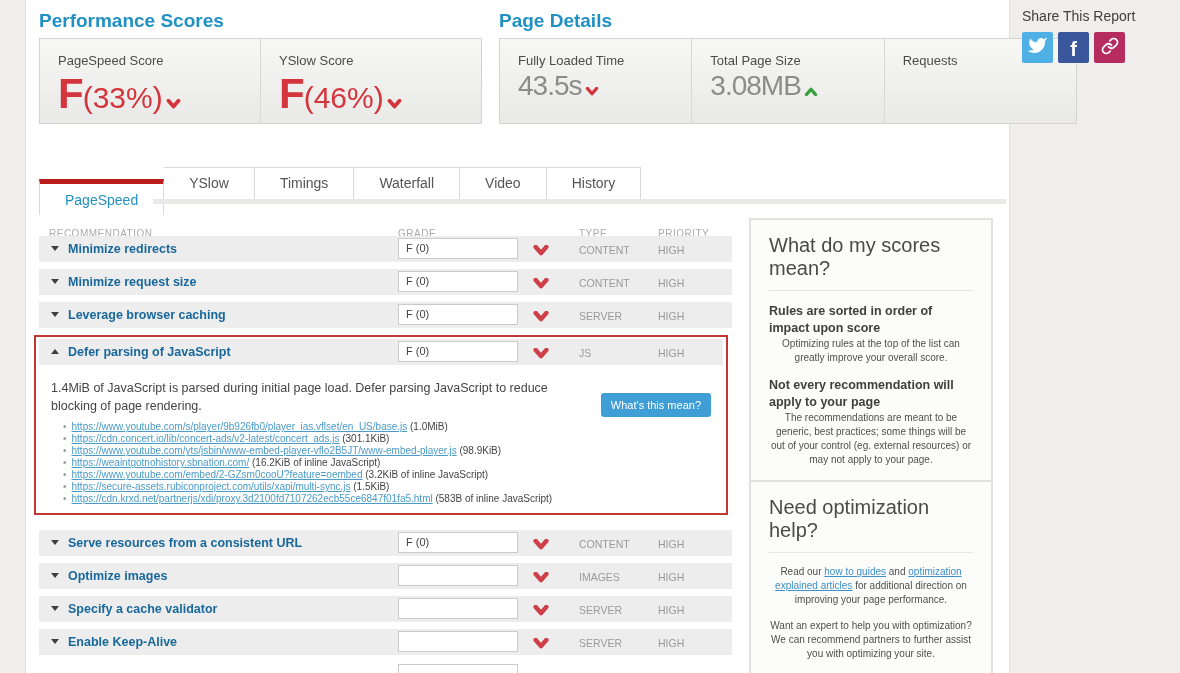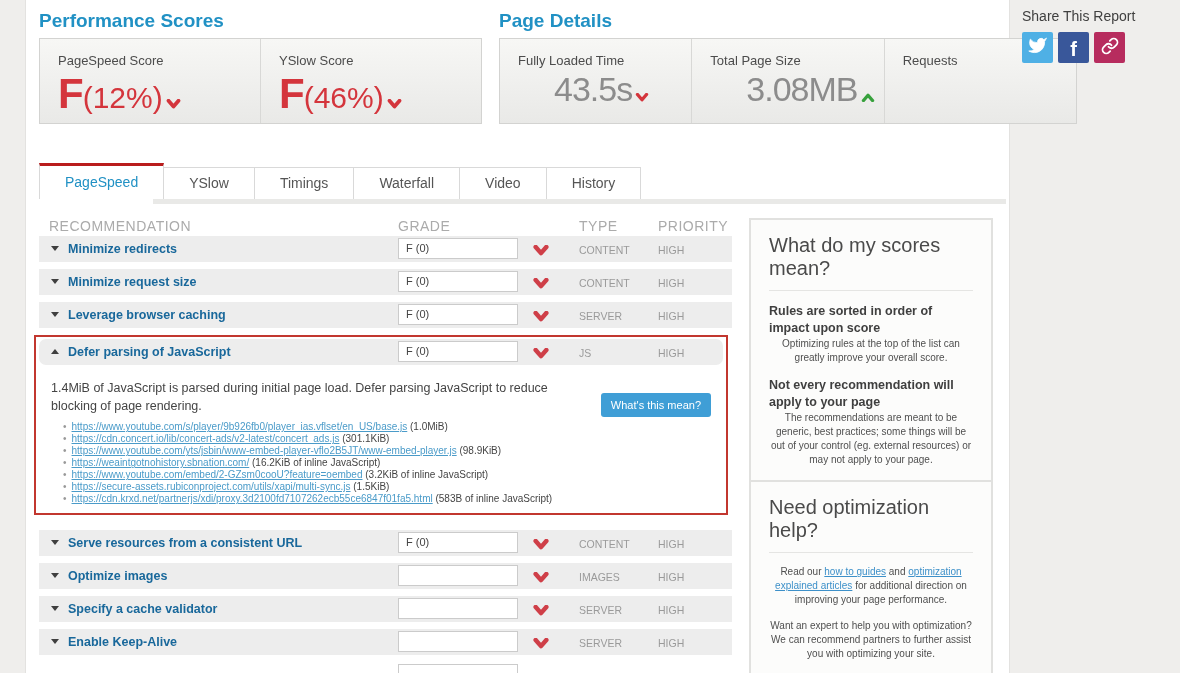--- a/index.html
+++ b/index.html
@@ -13,64 +13,64 @@
 
   
   .cardbox { position:absolute; top:38px; height:86px; border:1px solid #d3d3d1;
              background:linear-gradient(#f7f7f5,#e9e9e7); display:flex; }
   .cell { flex:1; padding:14px 0 16px 18px; position:relative; }
   .cell + .cell { border-left:1px solid #d8d8d6; }
   .cell-label { font-size:13px; color:#4c4c4c; margin-bottom:2px; }
   .scoreline { white-space:nowrap; }
   .grade-letter { font-size:42px; font-weight:700; color:#d4353c; letter-spacing:-1px; }
   .grade-pct { font-size:30px; color:#d4353c; }
-  .big-val { font-size:34px; color:#8c8c8c; letter-spacing:-1px;margin-left:36px; }
+  .big-val { font-size:28px; color:#8c8c8c; letter-spacing:-1px; }
   .chev-sm { display:inline-block; vertical-align:middle; margin-left:3px; }
 
   
   .share { position:absolute; left:1022px; top:8px; width:160px; }
   .share-title { font-size:14px; color:#3f3f3f; margin-bottom:8px; }
   .share-icons { display:flex; gap:5px; }
   .sicon { width:31px; height:31px; border-radius:2px; display:flex; align-items:center; justify-content:center; cursor:pointer; }
   .sicon.tw { background:#4fb0e5; }
   .sicon.fb { background:#39579a; }
   .sicon.ln { background:#b72c5e; }
   .sicon.fb span { color:#fff; font-size:20px; font-weight:700; margin-top:3px; }
 
   
   .tabs { position:absolute; left:13px; top:163px; display:flex; height:36px; }
   .tab { height:32px; margin-top:4px; line-height:31px; padding:0 25px; font-size:14px; color:#555;
          background:#fff; border-top:1px solid #d9d9d9; border-right:1px solid #d9d9d9; cursor:pointer; }
-  .tab.active { height:36px; margin-top:0; line-height:33px; border-top:3px solid #b91c1c;
+  .tab.active { height:36px; margin-top:16px; line-height:33px; border-top:5px solid #b91c1c;
                 border-left:1px solid #d9d9d9; color:#2191c4; }
   .tabstrip { position:absolute; left:127px; top:199px; width:853px; height:5px; background:#e9e9e7; }
 
   
   .main { position:absolute; left:13px; top:210px; width:693px; }
   .thead { position:relative; height:26px; }
-  .th { position:absolute; top:8px; font-size:14px; color:#ababab; letter-spacing:.5px; }
+  .th { position:absolute; top:18px; font-size:10px; color:#ababab; letter-spacing:.5px; }
   .th.c1{left:10px;} .th.c2{left:359px;} .th.c3{left:540px;} .th.c4{left:619px;}
 
   .row { position:relative; height:26px; background:#ededed; margin-bottom:7px;text-decoration:underline; }
   .tri-down { position:absolute; left:12px; top:10px; width:0; height:0;
               border-left:4px solid transparent; border-right:4px solid transparent; border-top:5px solid #3f3f3f; cursor:pointer; }
   .tri-up   { position:absolute; left:12px; top:10px; width:0; height:0;
               border-left:4px solid transparent; border-right:4px solid transparent; border-bottom:5px solid #3f3f3f; cursor:pointer; }
   .rname { position:absolute; left:29px; top:6px; font-size:12.5px; font-weight:700; color:#19689b; cursor:pointer; }
   .gbar { position:absolute; left:359px; top:2px; width:120px; height:21px; background:#fff; border:1px solid #cbcbcb; }
   .gfill { height:100%; width:0; }
   .glabel { position:absolute; left:7px; top:3px; font-size:11px; color:#444; }
   .glabel.light { color:#fff; }
   .rchev { position:absolute; left:494px; top:6px; }
   .rtype { position:absolute; left:540px; top:8px; font-size:10.5px; color:#9a9a9a; }
   .rprio { position:absolute; left:619px; top:8px; font-size:10.5px; color:#9a9a9a; }
 
   .redbox { position:relative; margin-left:-5px; width:694px; border:2px solid #c2372f;
             padding:2px 3px 8px 3px; margin-bottom:15px; }
-  .redbox .row { margin-bottom:6px;border-radius:7px; }
+  .redbox .row { margin-bottom:6px; }
   .expanded-body { position:relative; }
   .desc { margin:14px 120px 6px 12px; width:540px; font-size:12.5px; color:#444; line-height:1.45; }
   .whatbtn { position:absolute; right:12px; top:14px; background:#3f9ed6; color:#fff; font-size:11px;
              padding:6px 10px; border-radius:3px; border:none; cursor:pointer; }
   .urllist { list-style:none; margin:6px 0 0 24px; }
   .urllist li { font-size:10px; line-height:12px; color:#444; white-space:nowrap; }
   .urllist li::before { content:"•"; color:#999; margin-right:5px; }
   .urllist a { color:#4a9bc9; text-decoration:underline; cursor:pointer; }
 
   .row.partial { background:transparent; height:10px; overflow:visible; margin-bottom:0; }
@@ -88,21 +88,21 @@
 </head>
 <body>
 
 <div class="page">
 
   <div class="sec-title" style="left:13px;">Performance Scores</div>
   <div class="cardbox" style="left:13px; width:443px;">
     <div class="cell">
       <div class="cell-label">PageSpeed Score</div>
       <div class="scoreline">
-        <span class="grade-letter">F</span><span class="grade-pct">(12%)</span><span class="chev-sm"><svg width="15" height="10" viewBox="0 0 18 12">
+        <span class="grade-letter">F</span><span class="grade-pct">(33%)</span><span class="chev-sm"><svg width="15" height="10" viewBox="0 0 18 12">
               <path d="M3 2 L9 9 L15 2" stroke="#d4353c" stroke-width="4.5" fill="none" stroke-linecap="round" stroke-linejoin="round"></path>
             </svg></span>
       </div>
     </div>
     <div class="cell">
       <div class="cell-label">YSlow Score</div>
       <div class="scoreline">
         <span class="grade-letter">F</span><span class="grade-pct">(46%)</span><span class="chev-sm"><svg width="15" height="10" viewBox="0 0 18 12">
               <path d="M3 2 L9 9 L15 2" stroke="#d4353c" stroke-width="4.5" fill="none" stroke-linecap="round" stroke-linejoin="round"></path>
             </svg></span>

